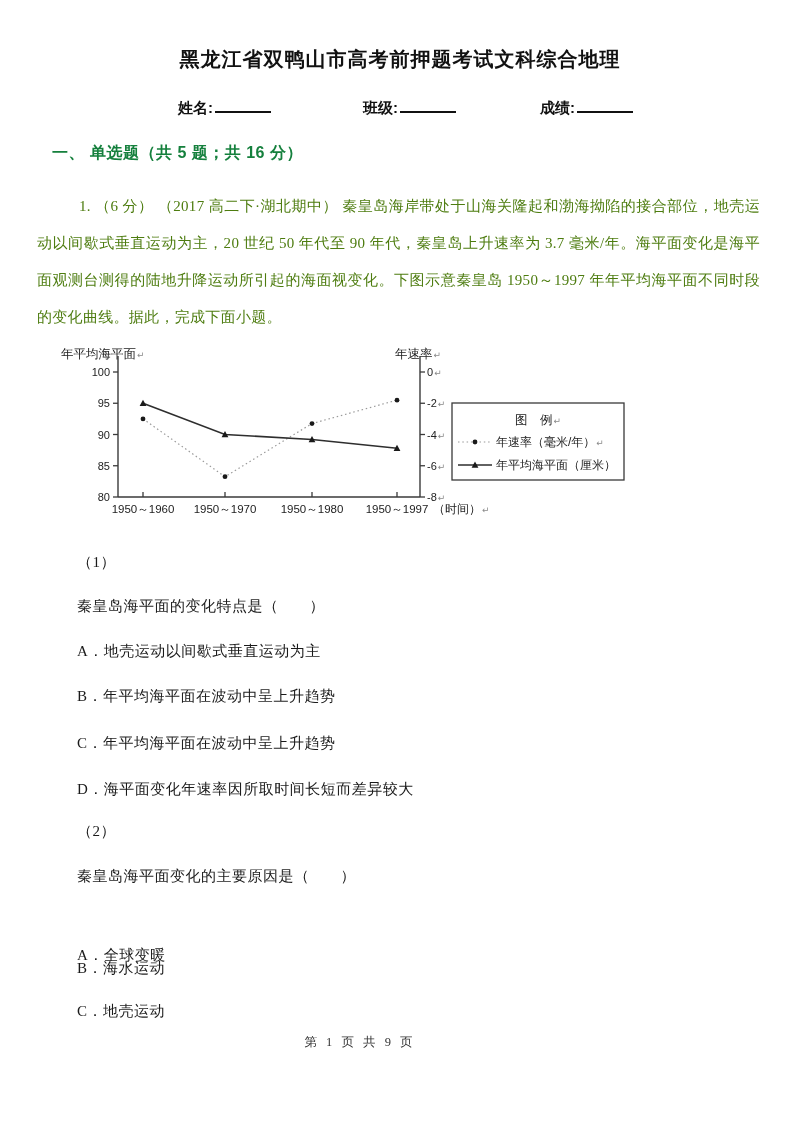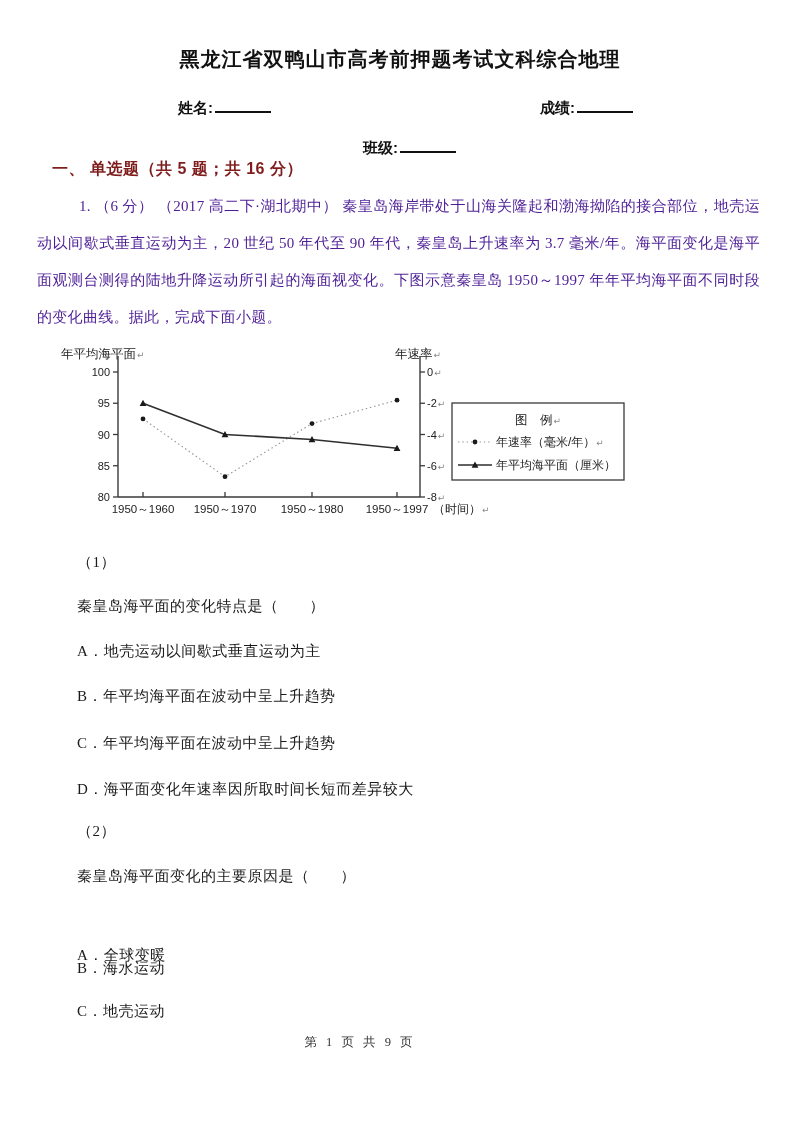--- a/index.html
+++ b/index.html
@@ -14,46 +14,46 @@
     font-family:"Liberation Sans","DejaVu Sans",sans-serif;
     font-weight:700;font-size:20px;color:#111;letter-spacing:1px;
   }
   .field{top:98px;font-family:"Liberation Sans","DejaVu Sans",sans-serif;
     font-weight:700;font-size:15px;color:#111;}
   .field .blank{
     display:inline-block;width:56px;height:13px;margin-left:2px;
     border-bottom:2px solid #111;vertical-align:baseline;
   }
   .section-heading{
-    top:159px;left:52px;
+    top:143px;left:52px;
     font-family:"Liberation Sans","DejaVu Sans",sans-serif;
-    font-weight:700;font-size:16px;color:#7f1d1d;letter-spacing:0.5px;
+    font-weight:700;font-size:16px;color:#15803d;letter-spacing:0.5px;
   }
   .stem{
     top:188px;left:37px;width:723px;
     font-size:15px;line-height:37px;text-align:justify;
-    text-indent:42px;letter-spacing:0.3px;color:#4c1d95;
+    text-indent:42px;letter-spacing:0.3px;color:#4d7c0f;
   }
   .qline{left:77px;font-size:15px;line-height:20px;color:#1a1a1a;letter-spacing:0.5px;}
   .chart-wrap{top:336px;left:55px;width:620px;height:200px;}
   .footer{
     top:1034px;left:0;width:720px;text-align:center;
     font-size:12.5px;letter-spacing:3px;color:#333;
   }
   svg text{font-family:"Liberation Sans","DejaVu Sans",sans-serif;fill:#222;}
 </style>
 </head>
 <body>
 
 <div class="abs doc-title">黑龙江省双鸭山市高考前押题考试文科综合地理</div>
 
 <div class="abs field" style="left:178px;">
   <span>姓名:</span><span class="blank"></span>
 </div>
-<div class="abs field" style="left:363px;margin-top:40px;">
+<div class="abs field" style="left:363px;">
   <span>班级:</span><span class="blank"></span>
 </div>
 <div class="abs field" style="left:540px;text-align:center;">
   <span>成绩:</span><span class="blank"></span>
 </div>
 
 <div class="abs section-heading">一、 单选题（共 5 题；共 16 分）</div>
 
 <div class="abs stem">1. （6 分） （2017 高二下·湖北期中） 秦皇岛海岸带处于山海关隆起和渤海拗陷的接合部位，地壳运动以间歇式垂直运动为主，20 世纪 50 年代至 90 年代，秦皇岛上升速率为 3.7 毫米/年。海平面变化是海平面观测台测得的陆地升降运动所引起的海面视变化。下图示意秦皇岛 1950～1997 年年平均海平面不同时段的变化曲线。据此，完成下面小题。</div>
 

